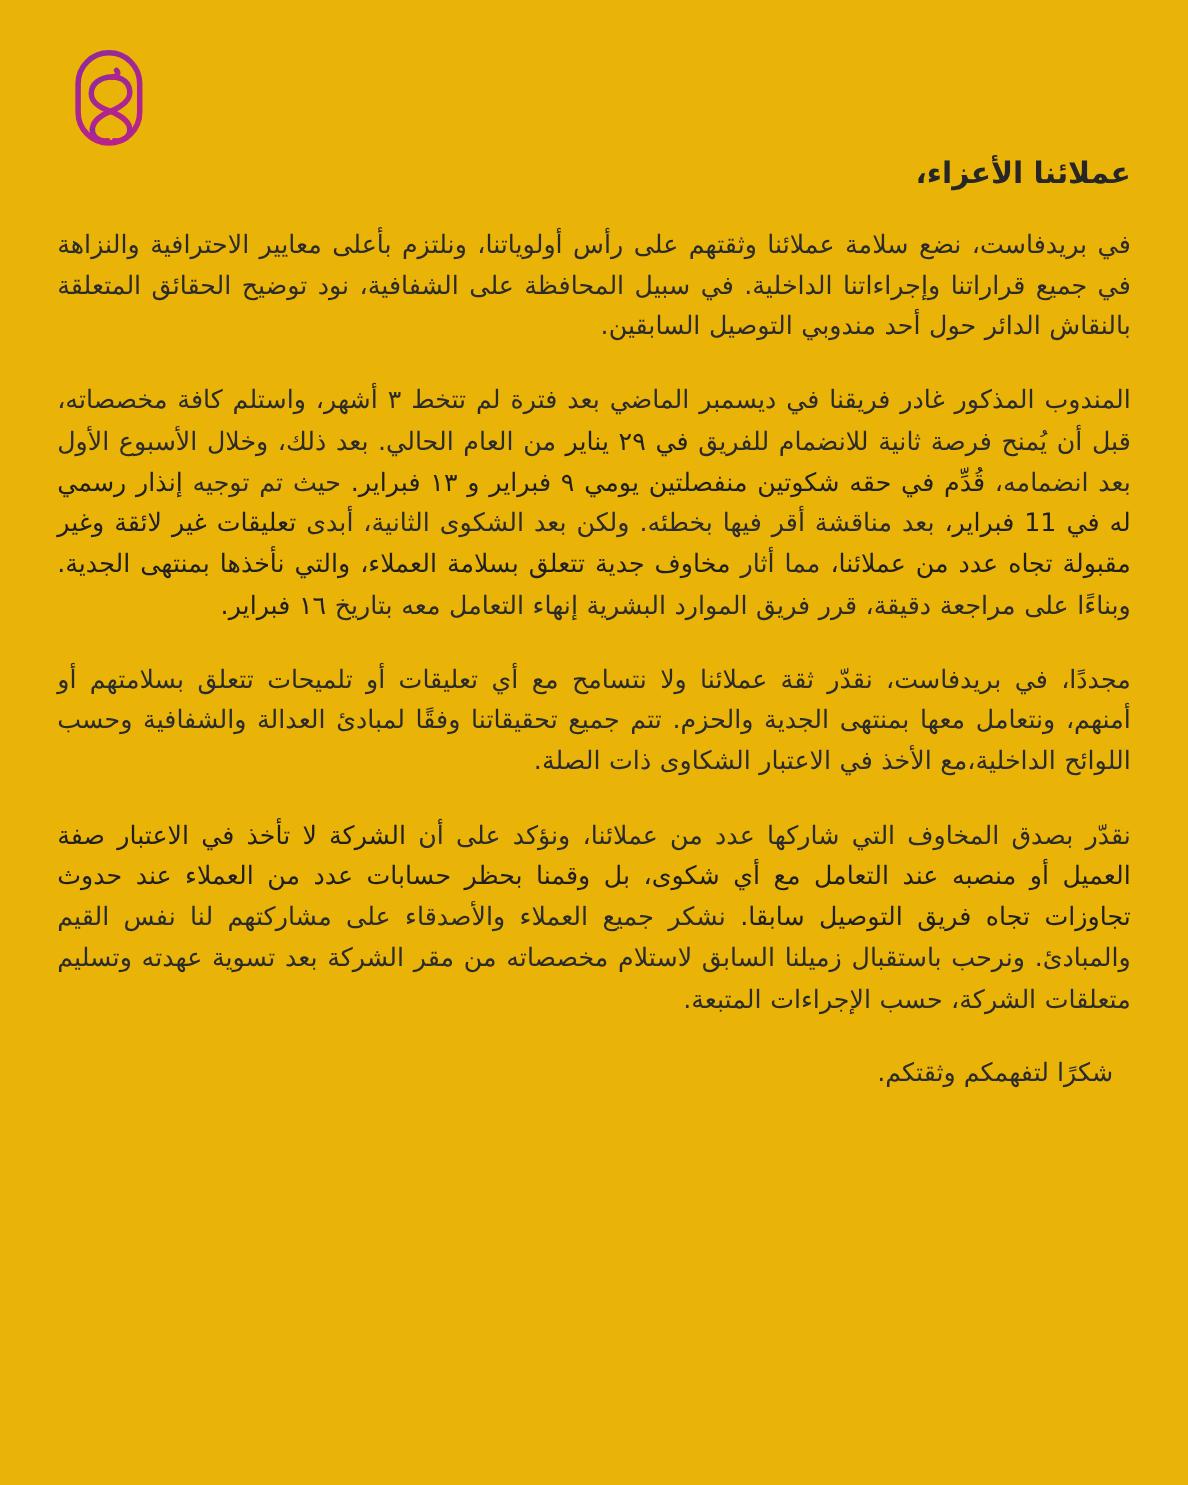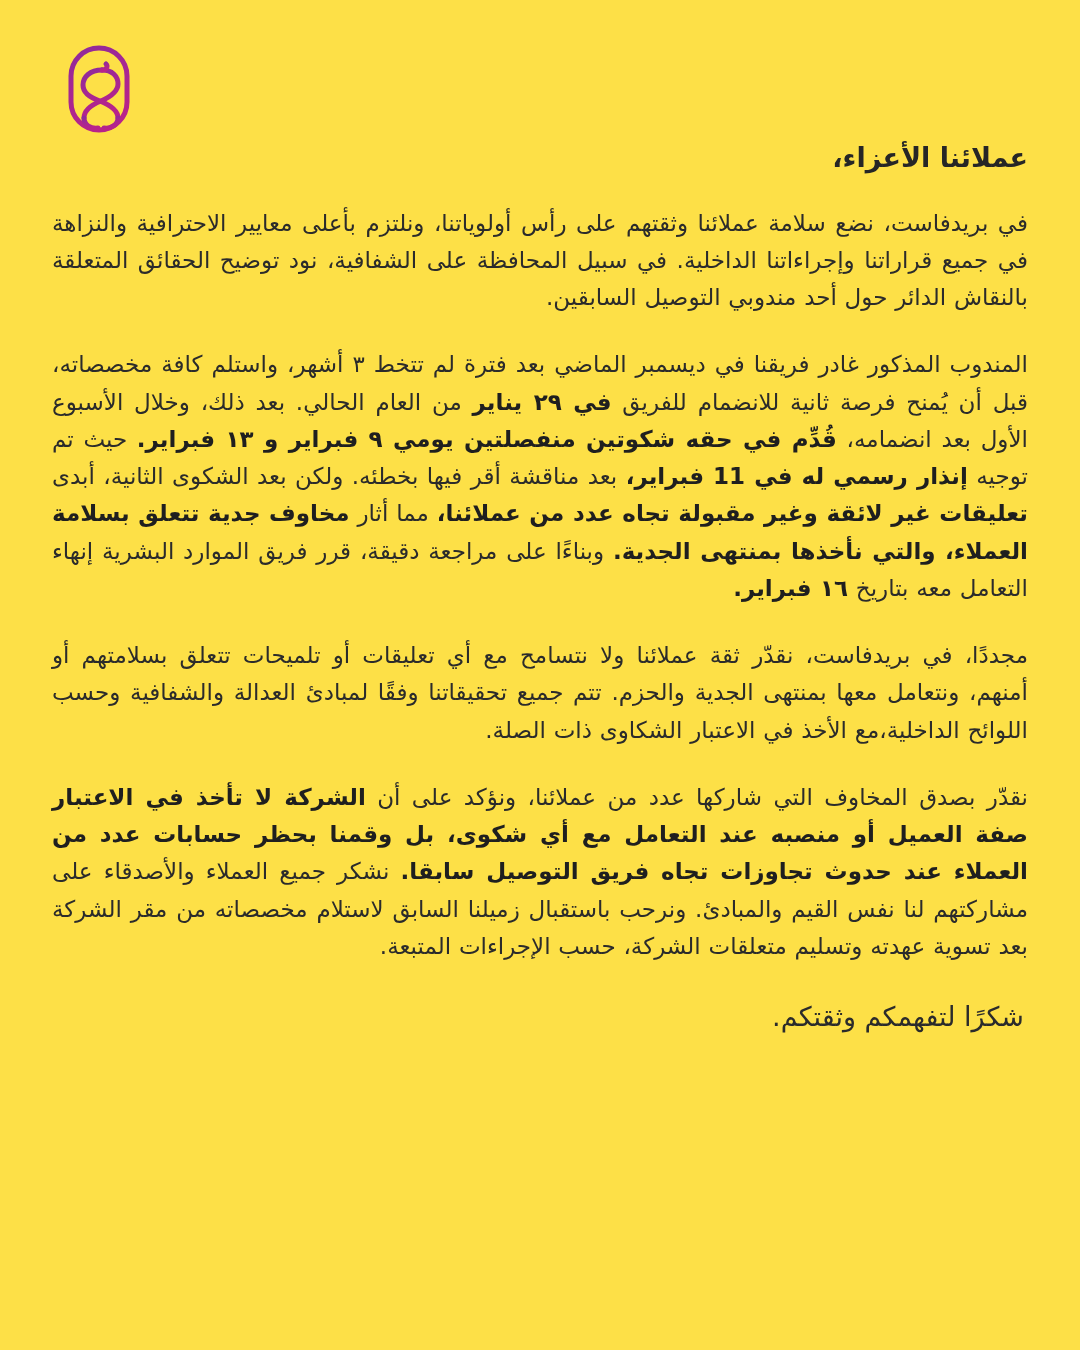--- a/index.html
+++ b/index.html
@@ -14,21 +14,21 @@
     color: #2b2b2b;
     overflow: hidden;
   }
 
   .page {
     position: relative;
     width: 1080px;
     height: 1350px;
     box-sizing: border-box;
     padding: 34px 52px 28px 52px;
-    background: #fde047;
+    background: #eab308;
   }
 
   
   .header {
     height: 104px;
     position: relative;
   }
   .logo-wrap {
     position: absolute;
     top: 6px;
@@ -59,26 +59,26 @@
     font-size: 23px;
     line-height: 1.62;
     margin: 0 0 30px 0;
     color: #2b2b2b;
     text-align: justify;
     text-align-last: right;
     word-spacing: 0.02em;
   }
   p.para:last-of-type { margin-bottom: 16px; }
 
-  b, strong { font-weight: bold; color: #1f1f1f; }
+  b, strong { font-weight: normal; color: #1f1f1f; }
 
   .closing {
-    font-size: 27px;
+    font-size: 23px;
     line-height: 1.6;
-    margin: 30px 4px 0 0;
+    margin: 30px 16px 0 0;
     text-align: center;
     direction: rtl;
     color: #2b2b2b;
   }
 </style>
 </head>
 <body>
 
 <div class="page">
 

